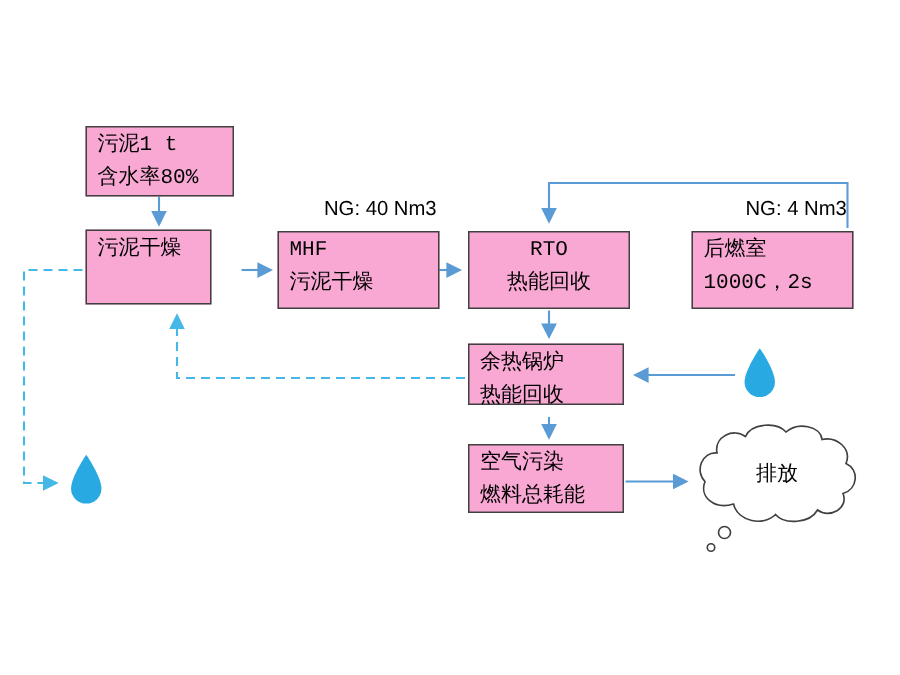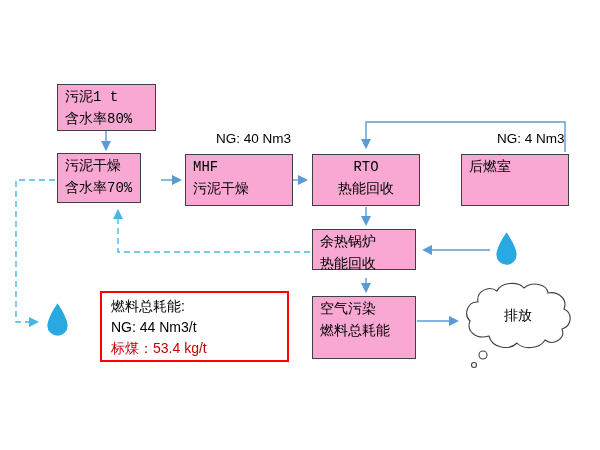--- a/index.html
+++ b/index.html
@@ -54,55 +54,50 @@
     <path d="M 310,252 H 118 V 211" stroke="#45b8e8" stroke-width="1.4" fill="none" stroke-dasharray="6 4" marker-end="url(#ah-cyan)"></path>
   </svg>
 
   <div class="box" style="left:57px;top:84px;width:99px;height:47px;">
     <span class="bl">污泥1 t</span>
     <span class="bl">含水率80%</span>
   </div>
 
   <div class="box" style="left:57px;top:153px;width:84px;height:50px;">
     <span class="bl">污泥干燥</span>
-    <span class="bl">含水率70%</span>
   </div>
 
   <div class="box" style="left:185px;top:154px;width:108px;height:52px;">
     <span class="bl">MHF</span>
     <span class="bl">污泥干燥</span>
   </div>
 
   <div class="box" style="left:312px;top:154px;width:108px;height:52px;text-align:center;">
     <span class="bl">RTO</span>
     <span class="bl">热能回收</span>
   </div>
 
   <div class="box" style="left:437px;top:154px;width:108px;height:52px;margin-left:24px;">
     <span class="bl">后燃室</span>
+    <span class="bl">1000C，2s</span>
   </div>
 
   <div class="box" style="left:312px;top:229px;width:104px;height:41px;">
     <span class="bl">余热锅炉</span>
     <span class="bl">热能回收</span>
   </div>
 
-  <div class="box" style="left:312px;top:296px;width:104px;height:63px;">
+  <div class="box" style="left:312px;top:296px;width:104px;height:46px;">
     <span class="bl">空气污染</span>
     <span class="bl">燃料总耗能</span>
   </div>
 
   <div class="lbl" style="left:196px;top:131px;margin-left:20px;">NG: 40 Nm3</div>
   <div class="lbl" style="left:497px;top:131px;text-align:right;">NG: 4 Nm3</div>
 
-  <div class="redbox" style="left:100px;top:291px;width:189px;height:71px;">
-    <span class="bl">燃料总耗能:</span>
-    <span class="bl">NG: 44 Nm3/t</span>
-    <span class="bl red-line">标煤：53.4 kg/t</span>
-  </div>
 
   <div class="cloud-wrap" style="left:461px;top:282px;width:114px;height:90px;">
     <svg width="114" height="90" viewBox="0 0 114 90" xmlns="http://www.w3.org/2000/svg">
       <path d="M 28,54
                C 15,58 5,49 9,39
                C 2,32 7,19 17,20
                C 15,9 28,3 36,9
                C 40,0 57,-1 63,6
                C 71,-1 86,2 87,11
                C 97,9 107,17 103,27

